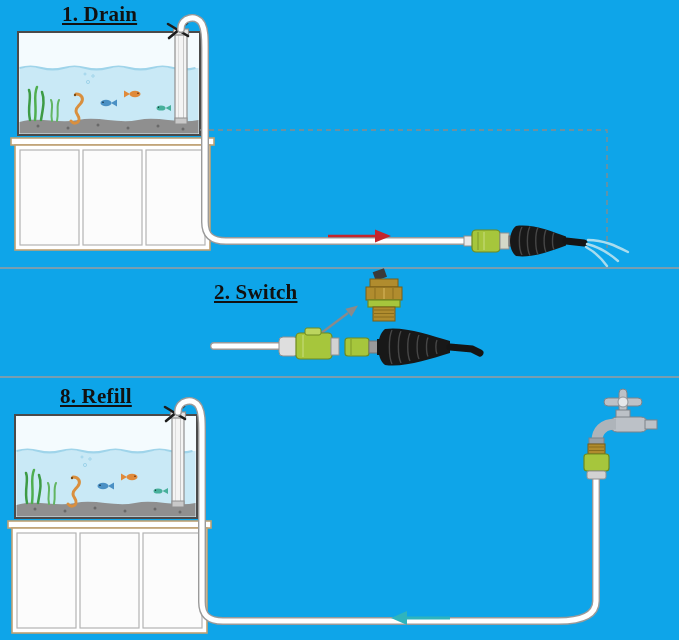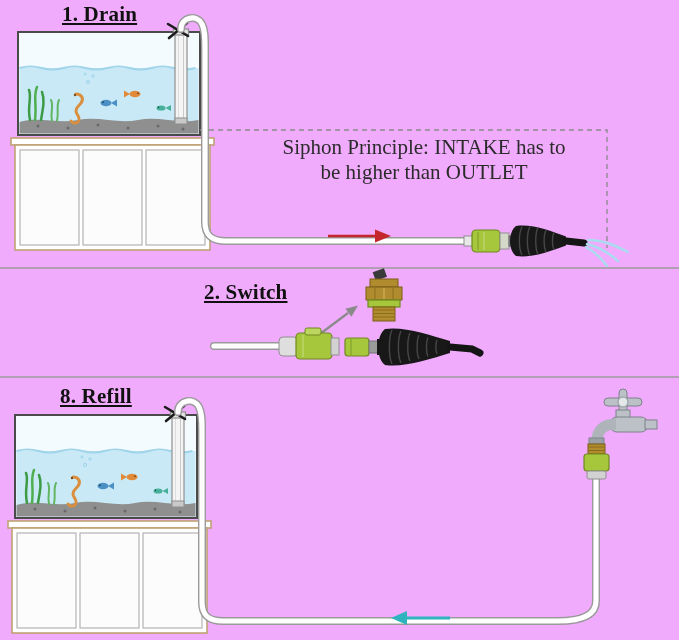--- a/index.html
+++ b/index.html
@@ -8,27 +8,27 @@
     --pump-black:#181818;
     --brass:#b08c2e;
     --faucet-silver:#bcc1c7;
     --arrow-red:#c4262c;
     --arrow-teal:#2fb4bd;
     --dashed-gray:#8a8a8a;
     --cabinet-trim:#c0a274;
     --hose-outline:#9a9a9a;
   }
   html,body{margin:0;padding:0;background:#fff;}
-  .canvas{position:relative;width:679px;height:640px;background:#f0abfc;overflow:hidden;
+  .canvas{position:relative;width:679px;height:640px;background:#0ea5e9;overflow:hidden;
           font-family:"Liberation Serif","DejaVu Serif",serif;}
   .canvas svg{position:absolute;left:0;top:0;display:block;}
   .step-title{position:absolute;font-weight:700;font-size:21px;color:#111;
               text-decoration:underline;letter-spacing:.2px;white-space:nowrap;}
   #t1{left:62px;top:2px;}
-  #t2{left:204px;top:280px;}
+  #t2{left:214px;top:280px;}
   #t3{left:60px;top:384px;}
   .annotation{position:absolute;left:248px;top:135px;width:352px;text-align:center;
               font-size:21px;line-height:25px;color:#2b2b2b;}
   .green{fill:var(--connector-green);stroke:#6e8a20;stroke-width:1.2;}
   .brass{fill:var(--brass);stroke:#7a5f17;stroke-width:1;}
   .pump{fill:var(--pump-black);}
   .silver{fill:var(--faucet-silver);stroke:#7d838a;stroke-width:1;}
   .hose-outer{stroke:var(--hose-outline);stroke-width:8;fill:none;stroke-linecap:round;}
   .hose-inner{stroke:#ffffff;stroke-width:5.2;fill:none;stroke-linecap:round;}
   .dashed{stroke:var(--dashed-gray);stroke-width:1.3;stroke-dasharray:5 4;fill:none;}
@@ -225,22 +225,18 @@
     <rect x="588" y="444" width="17" height="10" class="brass"></rect>
     <line x1="589" y1="447" x2="604" y2="447" stroke="#8a6d1d"></line>
     <line x1="589" y1="450.5" x2="604" y2="450.5" stroke="#8a6d1d"></line>
     <rect x="584" y="454" width="25" height="17" rx="3" class="green"></rect>
     <rect x="587" y="471" width="19" height="8" rx="2" fill="#d2d2d2" stroke="#909090"></rect>
   </g>
 </svg>
 
 <div class="step-title" id="t1">1. Drain</div>
 
-<div class="annotation">
-  <div>Siphon Principle: INTAKE has to</div>
-  <div>be higher than OUTLET</div>
+
+<div class="step-title" id="t2">2. Switch</div>
+
+<div class="step-title" id="t3">8. Refill</div>
+
 </div>
 
-<div class="step-title" id="t2">2. Switch</div>
-
-<div class="step-title" id="t3">8. Refill</div>
-
-</div>
-
 </body></html>

